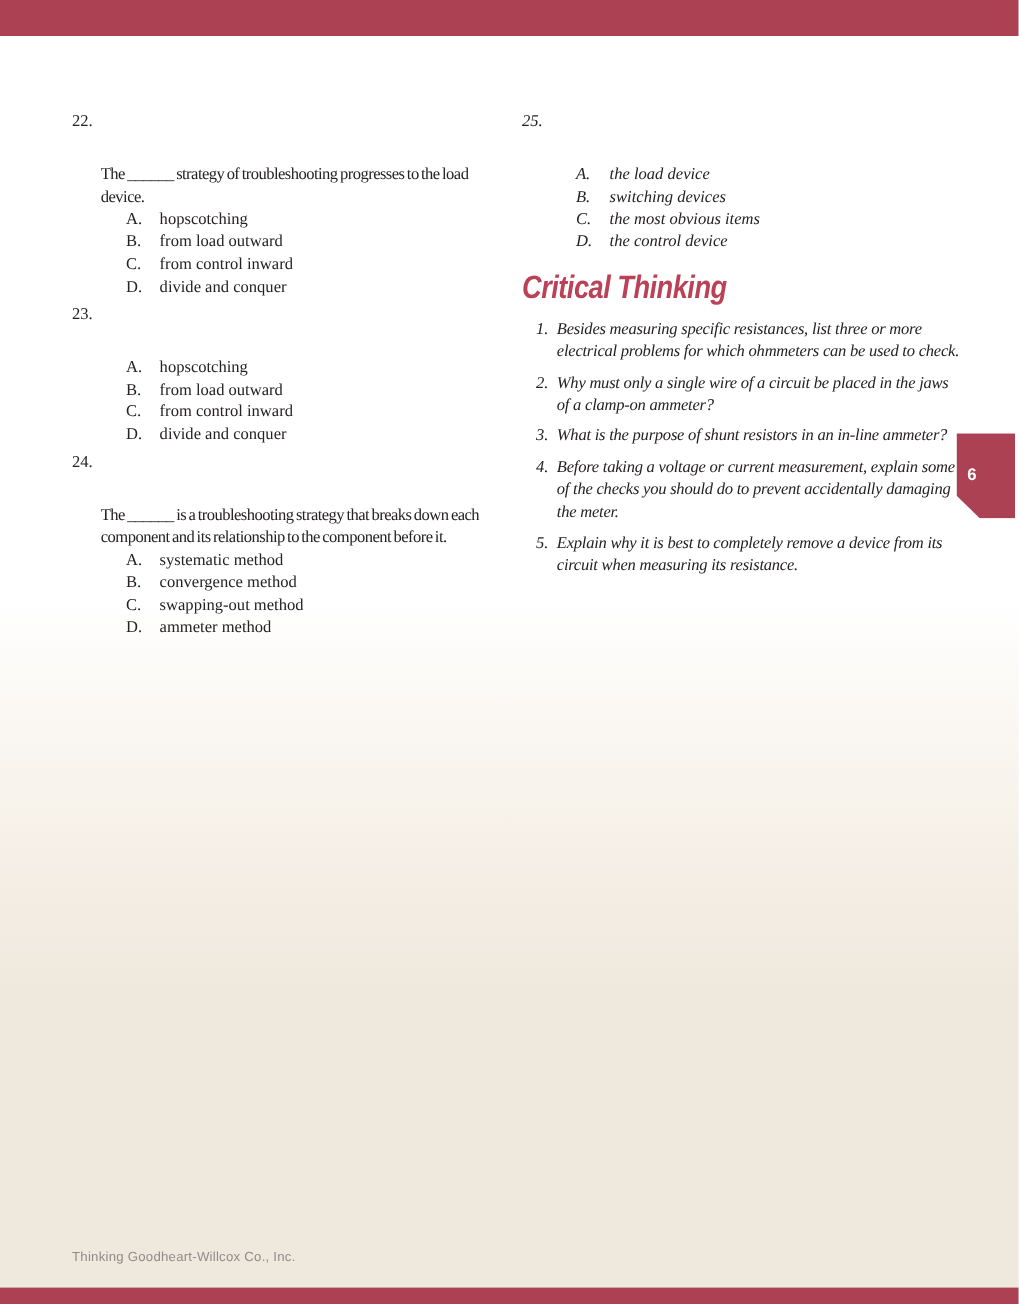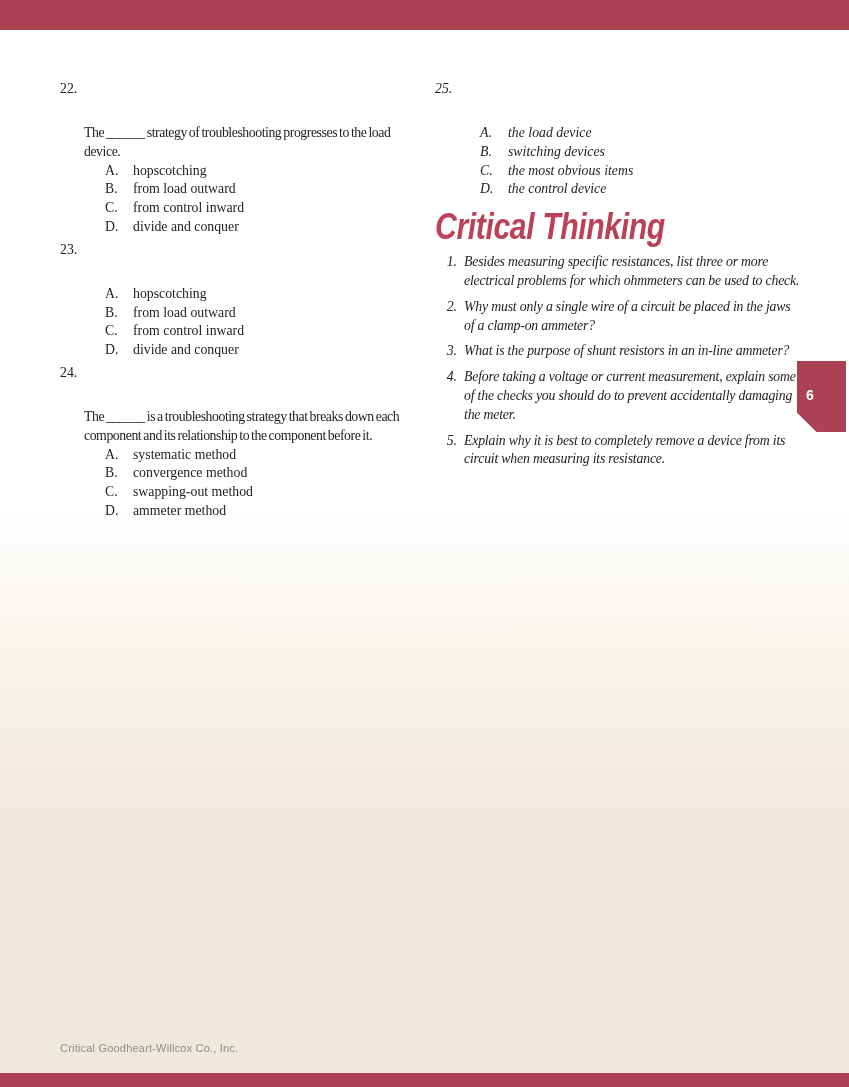--- a/index.html
+++ b/index.html
@@ -19,21 +19,21 @@
     width:849px; height:30px;
     background:#ac4154;
   }
   .bottom-bar {
     position:absolute; bottom:0; left:0;
     width:849px; height:14px;
     background:#ac4154;
   }
 
   .content {
-    position:absolute; top:80px; left:60px;
+    position:absolute; top:92px; left:60px;
     width:740px;
     display:flex;
   }
   .col-left  { width:352px; margin-right:23px; }
   .col-right { width:365px;font-style:italic; }
 
   
   .mcq { display:flex; margin-bottom:4px; font-size:13.8px; line-height:18.8px; }
   .qnum { flex:none; width:24px; }
   .qbody { flex:1;margin-top:44px; }
@@ -41,21 +41,21 @@
   .col-left .stem { letter-spacing:-0.45px; word-spacing:-1px; }
   .opt { display:flex; padding-left:21px; }
   .opt .letter { flex:none; width:28px; }
 
   
   .ct-heading {
     margin:13px 0 11px 0;
     color:#bb4156;
     font-family:"Liberation Sans","DejaVu Sans",sans-serif;
     font-weight:700;
-    font-size:36px;
+    font-size:27px;
     line-height:30px;
     white-space:nowrap;
   }
   .ct-heading .squeeze { display:inline-block; transform:scaleX(0.84); transform-origin:0 50%; letter-spacing:-0.5px; }
   .ct-list { margin-left:6px; }
   .ct-item { display:flex; margin-bottom:7px; font-size:13.8px; line-height:18.8px; }
   .ct-item .ct-num { flex:none; width:16px; text-align:right; margin-right:7px; }
   .ct-item .ct-text { flex:1; letter-spacing:-0.2px; }
 
   
@@ -215,18 +215,18 @@
         </div>
       </div>
 
     </div>
   </div>
 
   <div class="chapter-tab">
     <span class="tab-num">6</span>
   </div>
 
-  <div class="footer-copyright">Critical Goodheart-Willcox Co., Inc.</div>
+  <div class="footer-copyright">Thinking Goodheart-Willcox Co., Inc.</div>
   <div class="footer-pagenum">395</div>
 
   <div class="bottom-bar"></div>
 
 </div>
 
 </body></html>

